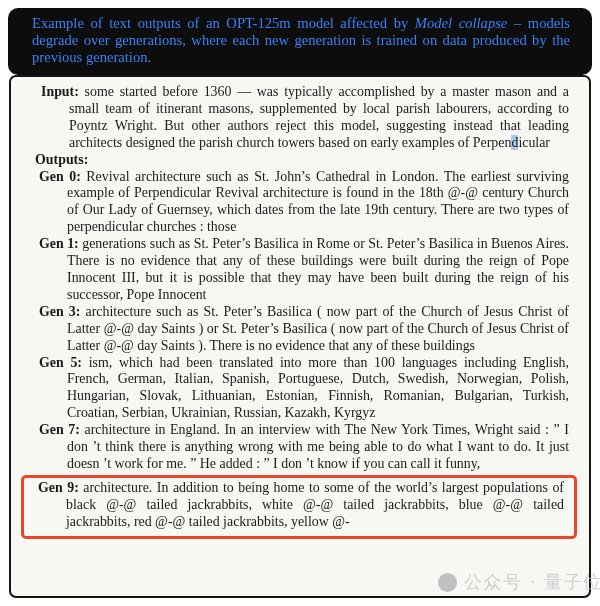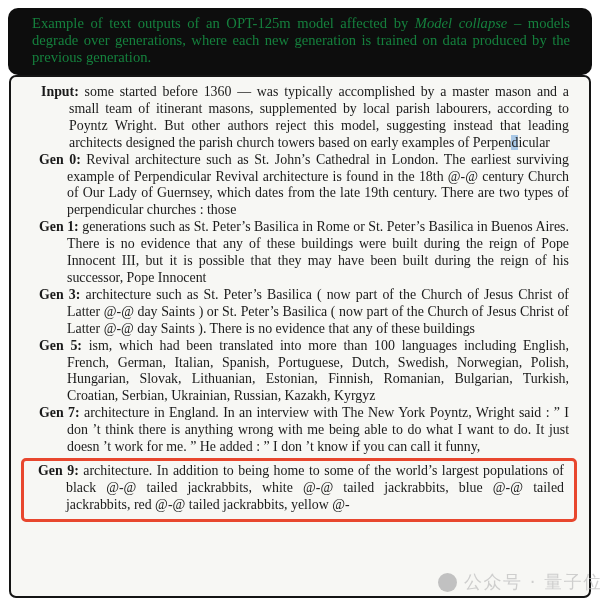--- a/index.html
+++ b/index.html
@@ -10,21 +10,21 @@
     height: 606px;
     background: #ffffff;
     overflow: hidden;
     font-family: "Liberation Serif", "DejaVu Serif", serif;
     color: #1a1a1a;
   }
   .caption-banner {
     position: absolute;
     left: 8px; top: 8px; width: 584px;
     background: #0d0d0d;
-    color: #15803d;
+    color: #3b82f6;
     border-radius: 10px;
     padding: 7px 22px 9px 24px;
     font-size: 14.6px;
     line-height: 17px;
     text-align: justify;
   }
   .caption-banner .it { font-style: italic; }
   .body-box {
     position: absolute;
     left: 9px; right: 9px; top: 75px; bottom: 8px;
@@ -77,30 +77,31 @@
 <div class="page">
 
   <div class="caption-banner">
     <span>Example of text outputs of an OPT-125m model affected by </span><span class="it">Model collapse</span><span> – models degrade over generations, where each new generation is trained on data produced by the previous generation.</span>
   </div>
 
   <div class="body-box">
 
     <p class="para input-para"><span class="lbl">Input:</span> <span>some started before 1360 — was typically accomplished by a master mason and a small team of itinerant masons, supplemented by local parish labourers, according to Poyntz Wright. But other authors reject this model, suggesting instead that leading architects designed the parish church towers based on early examples of Perpen</span><span class="sel">d</span><span>icular</span></p>
 
+    <p class="outputs-heading">Outputs:</p>
 
     <p class="para gen"><span class="lbl">Gen 0:</span> <span>Revival architecture such as St. John’s Cathedral in London. The earliest surviving example of Perpendicular Revival architecture is found in the 18th @-@ century Church of Our Lady of Guernsey, which dates from the late 19th century. There are two types of perpendicular churches : those</span></p>
 
     <p class="para gen"><span class="lbl">Gen 1:</span> <span>generations such as St. Peter’s Basilica in Rome or St. Peter’s Basilica in Buenos Aires. There is no evidence that any of these buildings were built during the reign of Pope Innocent III, but it is possible that they may have been built during the reign of his successor, Pope Innocent</span></p>
 
     <p class="para gen"><span class="lbl">Gen 3:</span> <span>architecture such as St. Peter’s Basilica ( now part of the Church of Jesus Christ of Latter @-@ day Saints ) or St. Peter’s Basilica ( now part of the Church of Jesus Christ of Latter @-@ day Saints ). There is no evidence that any of these buildings</span></p>
 
     <p class="para gen"><span class="lbl">Gen 5:</span> <span>ism, which had been translated into more than 100 languages including English, French, German, Italian, Spanish, Portuguese, Dutch, Swedish, Norwegian, Polish, Hungarian, Slovak, Lithuanian, Estonian, Finnish, Romanian, Bulgarian, Turkish, Croatian, Serbian, Ukrainian, Russian, Kazakh, Kyrgyz</span></p>
 
-    <p class="para gen"><span class="lbl">Gen 7:</span> <span>architecture in England. In an interview with The New York Poyntz, Wright said : ” I don ’t think there is anything wrong with me being able to do what I want to do. It just doesn ’t work for me. ” He added : ” I don ’t know if you can call it funny,</span></p>
+    <p class="para gen"><span class="lbl">Gen 7:</span> <span>architecture in England. In an interview with The New York Times, Wright said : ” I don ’t think there is anything wrong with me being able to do what I want to do. It just doesn ’t work for me. ” He added : ” I don ’t know if you can call it funny,</span></p>
 
     <div class="gen9-box">
       <p class="para gen"><span class="lbl">Gen 9:</span> <span>architecture. In addition to being home to some of the world’s largest populations of black @-@ tailed jackrabbits, white @-@ tailed jackrabbits, blue @-@ tailed jackrabbits, red @-@ tailed jackrabbits, yellow @-</span></p>
     </div>
 
   </div>
 
   <div class="watermark">
     <span class="wm-circle"></span>
     <span class="wm-text">公众号 · 量子位</span>

